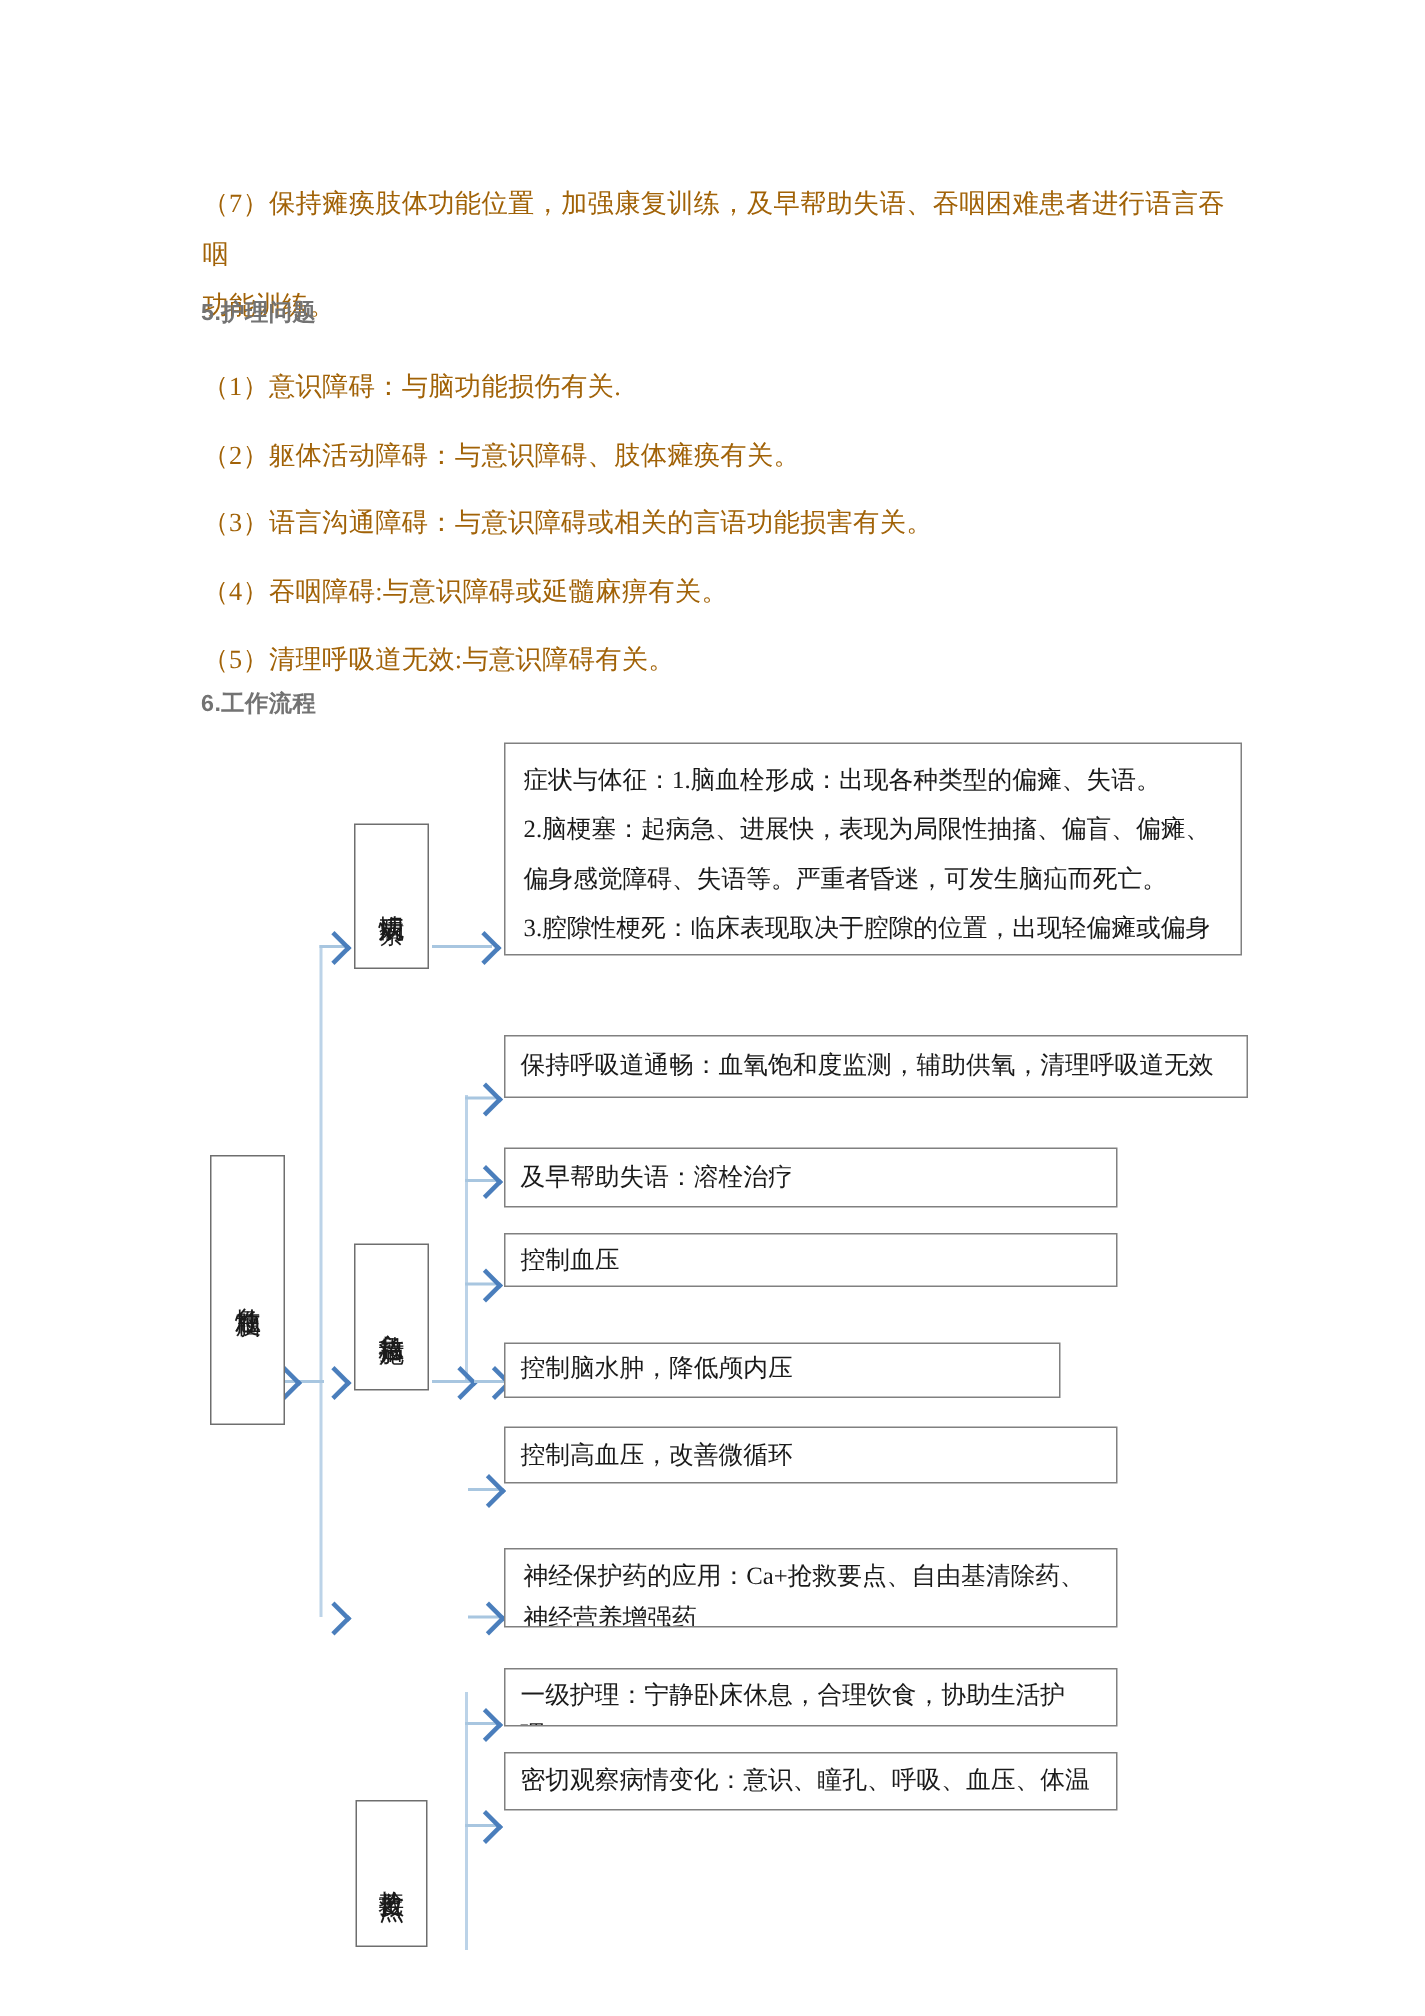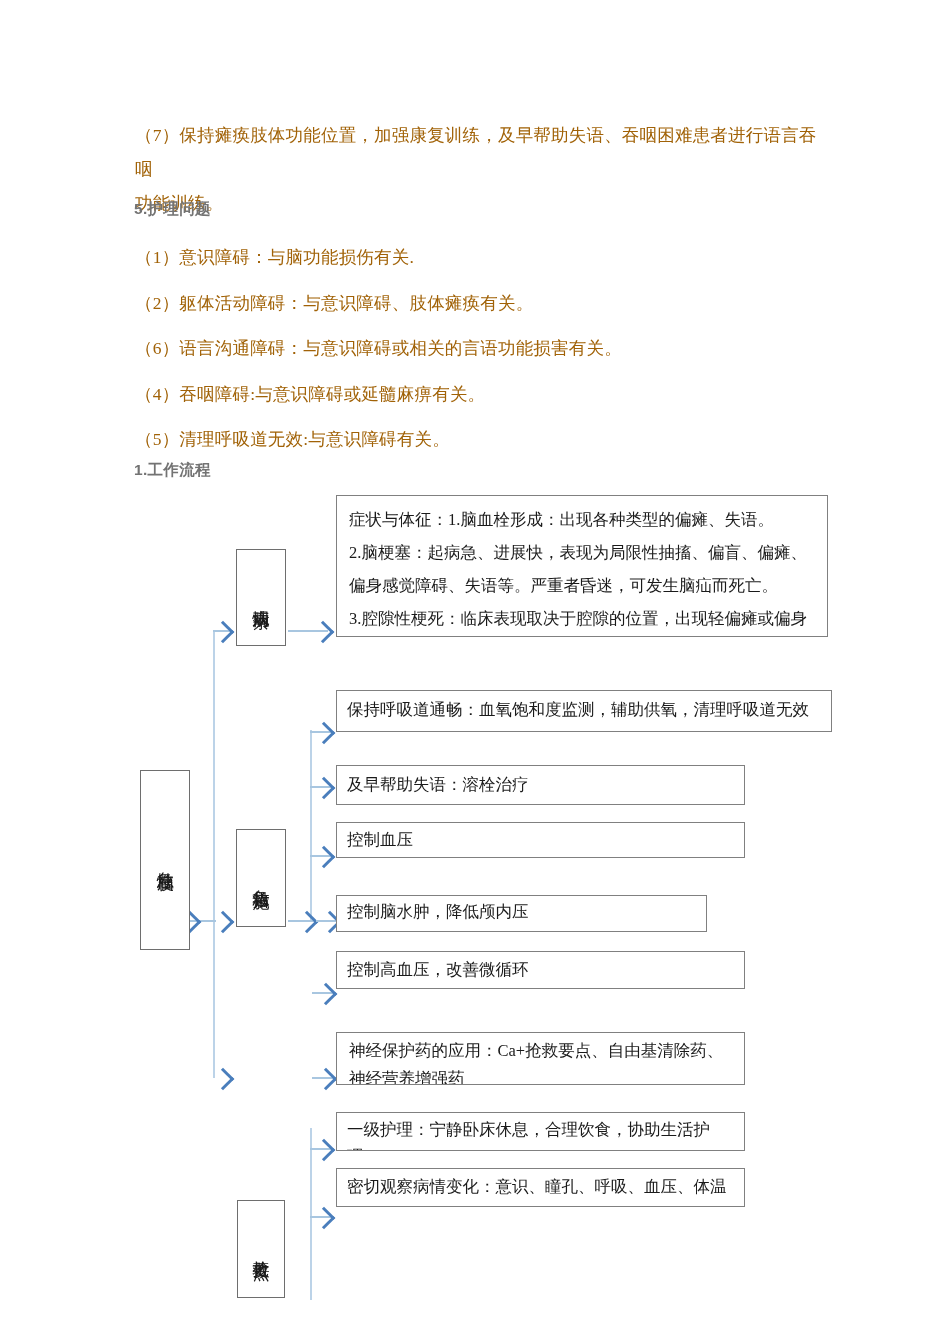--- a/index.html
+++ b/index.html
@@ -97,25 +97,25 @@
 
 <div class="page">
 
   <div class="para body" style="left:135px;top:118px;width:690px;">（7）保持瘫痪肢体功能位置，加强康复训练，及早帮助失语、吞咽困难患者进行语言吞咽
 功能训练。</div>
 
   <div class="heading" style="left:134px;top:198px;">5.护理问题</div>
 
   <div class="para body" style="left:135px;top:240px;width:700px;">（1）意识障碍：与脑功能损伤有关.</div>
   <div class="para body" style="left:135px;top:286px;width:700px;">（2）躯体活动障碍：与意识障碍、肢体瘫痪有关。</div>
-  <div class="para body" style="left:135px;top:331px;width:700px;">（6）语言沟通障碍：与意识障碍或相关的言语功能损害有关。</div>
+  <div class="para body" style="left:135px;top:331px;width:700px;">（3）语言沟通障碍：与意识障碍或相关的言语功能损害有关。</div>
   <div class="para body" style="left:135px;top:377px;width:700px;">（4）吞咽障碍:与意识障碍或延髓麻痹有关。</div>
   <div class="para body" style="left:135px;top:422px;width:700px;">（5）清理呼吸道无效:与意识障碍有关。</div>
 
-  <div class="heading" style="left:134px;top:459px;">1.工作流程</div>
+  <div class="heading" style="left:134px;top:459px;">6.工作流程</div>
 
   <div class="fc">
 
     <div class="vline" style="left:213px;top:630px;height:291px;"></div>
     <div class="vline" style="left:213px;top:921px;height:157px;"></div>
 
     <div class="hline" style="left:190px;top:920px;width:26px;"></div>
 
     <div class="hline" style="left:213px;top:630px;width:18px;"></div>
     <div class="arrow chev" style="left:215px;top:624px;"></div>

